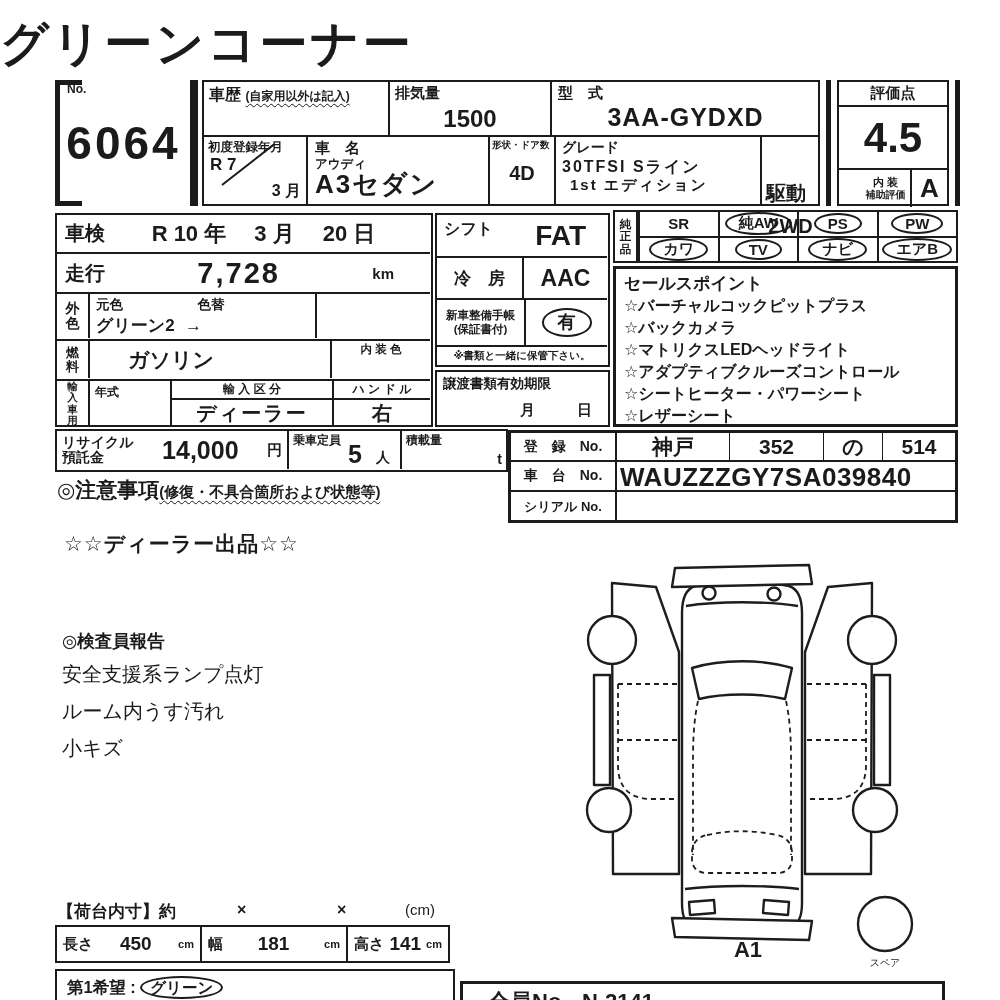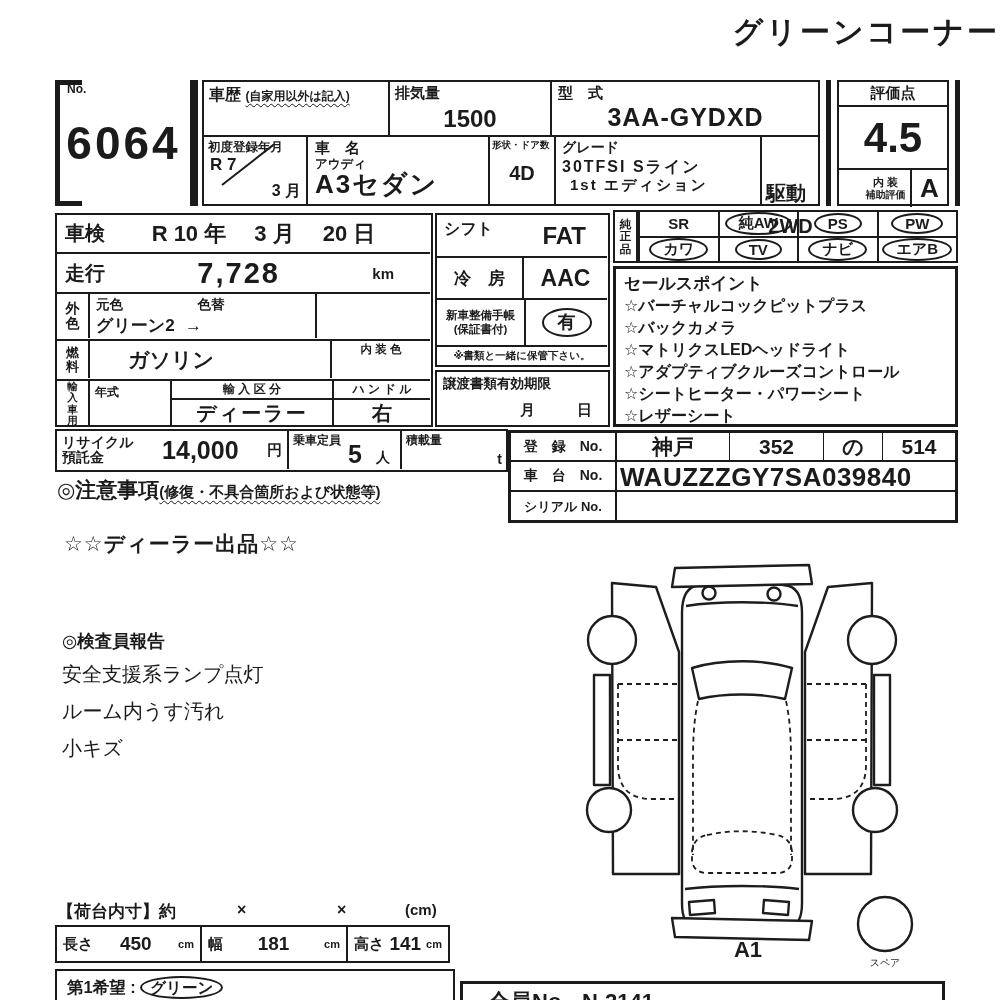--- a/index.html
+++ b/index.html
@@ -30,21 +30,21 @@
   .eqcell + .eqcell{border-left:2px solid var(--ink);}
   .circled-wrap{border:2px solid transparent; border-radius:50%; padding:0 12px;}
   .circled{border-color:var(--ink); border:2px solid var(--ink); border-radius:50%;}
   svg text{font-family:"Liberation Sans","DejaVu Sans",sans-serif;}
 </style>
 </head>
 <body>
 
 <div id="page">
 
-  <div class="abs" style="top:12px;left:0;right:0;text-align:right;font-size:30px;font-weight:800;letter-spacing:3px;">グリーンコーナー</div>
+  <div class="abs" style="top:12px;left:0;right:0;text-align:left;font-size:48px;font-weight:800;letter-spacing:3px;">グリーンコーナー</div>
 
   <div id="lotbox" class="abs" style="left:55px;top:80px;width:132px;height:126px;">
     <span class="abs" style="left:7px;top:2px;font-size:12px;font-weight:800;">No.</span>
     <div class="abs" style="left:0;right:0;top:36px;text-align:center;font-size:46px;font-weight:600;letter-spacing:3px;">6064</div>
   </div>
   <div class="abs" style="left:190px;top:80px;width:8px;height:126px;background:var(--ink);"></div>
 
   <div class="abs box" style="left:202px;top:80px;width:618px;height:126px;">
     <div class="cell br bb" style="left:0;top:0;width:186px;height:55px;padding:3px 5px;">
       <span class="lab" style="font-size:16px;">車歴</span>
@@ -172,21 +172,21 @@
     </div>
   </div>
 
   <div class="abs" style="left:57px;top:476px;">
     <span class="lab" style="font-size:21px;margin-top:24px;">◎注意事項</span><span class="lab wavy" style="font-size:15px;">(修復・不具合箇所および状態等)</span>
   </div>
 
   <div class="abs box" style="left:435px;top:213px;width:175px;height:154px;">
     <div class="cell bb" style="left:0;top:0;width:170px;height:43px;display:flex;align-items:center;padding:0 7px;">
       <span class="lab" style="font-size:16px;align-self:flex-start;margin-top:4px;">シフト</span>
-      <span style="font-size:24px;font-weight:600;flex:1;text-align:right;margin-right:14px;">FAT</span>
+      <span style="font-size:28px;font-weight:600;flex:1;text-align:right;margin-right:14px;">FAT</span>
     </div>
     <div class="cell bb" style="left:0;top:43px;width:170px;height:42px;display:flex;">
       <div class="br flexc" style="width:85px;font-size:17px;font-weight:700;">冷　房</div>
       <div class="flexc" style="flex:1;font-size:23px;font-weight:600;">AAC</div>
     </div>
     <div class="cell bb" style="left:0;top:85px;width:170px;height:47px;display:flex;">
       <div class="br flexc" style="width:87px;flex-direction:column;line-height:1.2;">
         <span class="lab" style="font-size:11.5px;">新車整備手帳</span>
         <span class="lab" style="font-size:11.5px;">(保証書付)</span>
       </div>
@@ -314,21 +314,21 @@
       <text x="193" y="404" font-size="22" font-weight="600" fill="#1d1d1d" text-anchor="middle">A1</text>
       <text x="330" y="413" font-size="10" fill="#1d1d1d" text-anchor="middle">スペア</text>
     </svg>
   </div>
 
   <div class="abs" style="left:57px;top:900px;">
     <span class="lab" style="font-size:17px;">【荷台内寸】約</span>
   </div>
   <span class="abs" style="left:237px;top:901px;font-size:16px;font-weight:700;">×</span>
   <span class="abs" style="left:337px;top:901px;font-size:16px;font-weight:700;">×</span>
-  <span class="abs" style="left:405px;top:901px;font-size:15px;font-weight:700;">(cm)</span>
+  <span class="abs" style="left:405px;top:901px;font-size:15px;font-weight:400;">(cm)</span>
 
   <div class="abs box" style="left:55px;top:925px;width:395px;height:38px;display:flex;">
     <div class="br" style="width:131px;display:flex;align-items:center;padding:0 6px;">
       <span class="lab" style="font-size:15px;">長さ</span>
       <span style="flex:1;text-align:center;font-size:19px;font-weight:600;">450</span>
       <span class="lab" style="font-size:11px;">cm</span>
     </div>
     <div class="br" style="width:132px;display:flex;align-items:center;padding:0 6px;">
       <span class="lab" style="font-size:15px;">幅</span>
       <span style="flex:1;text-align:center;font-size:19px;font-weight:600;">181</span>

